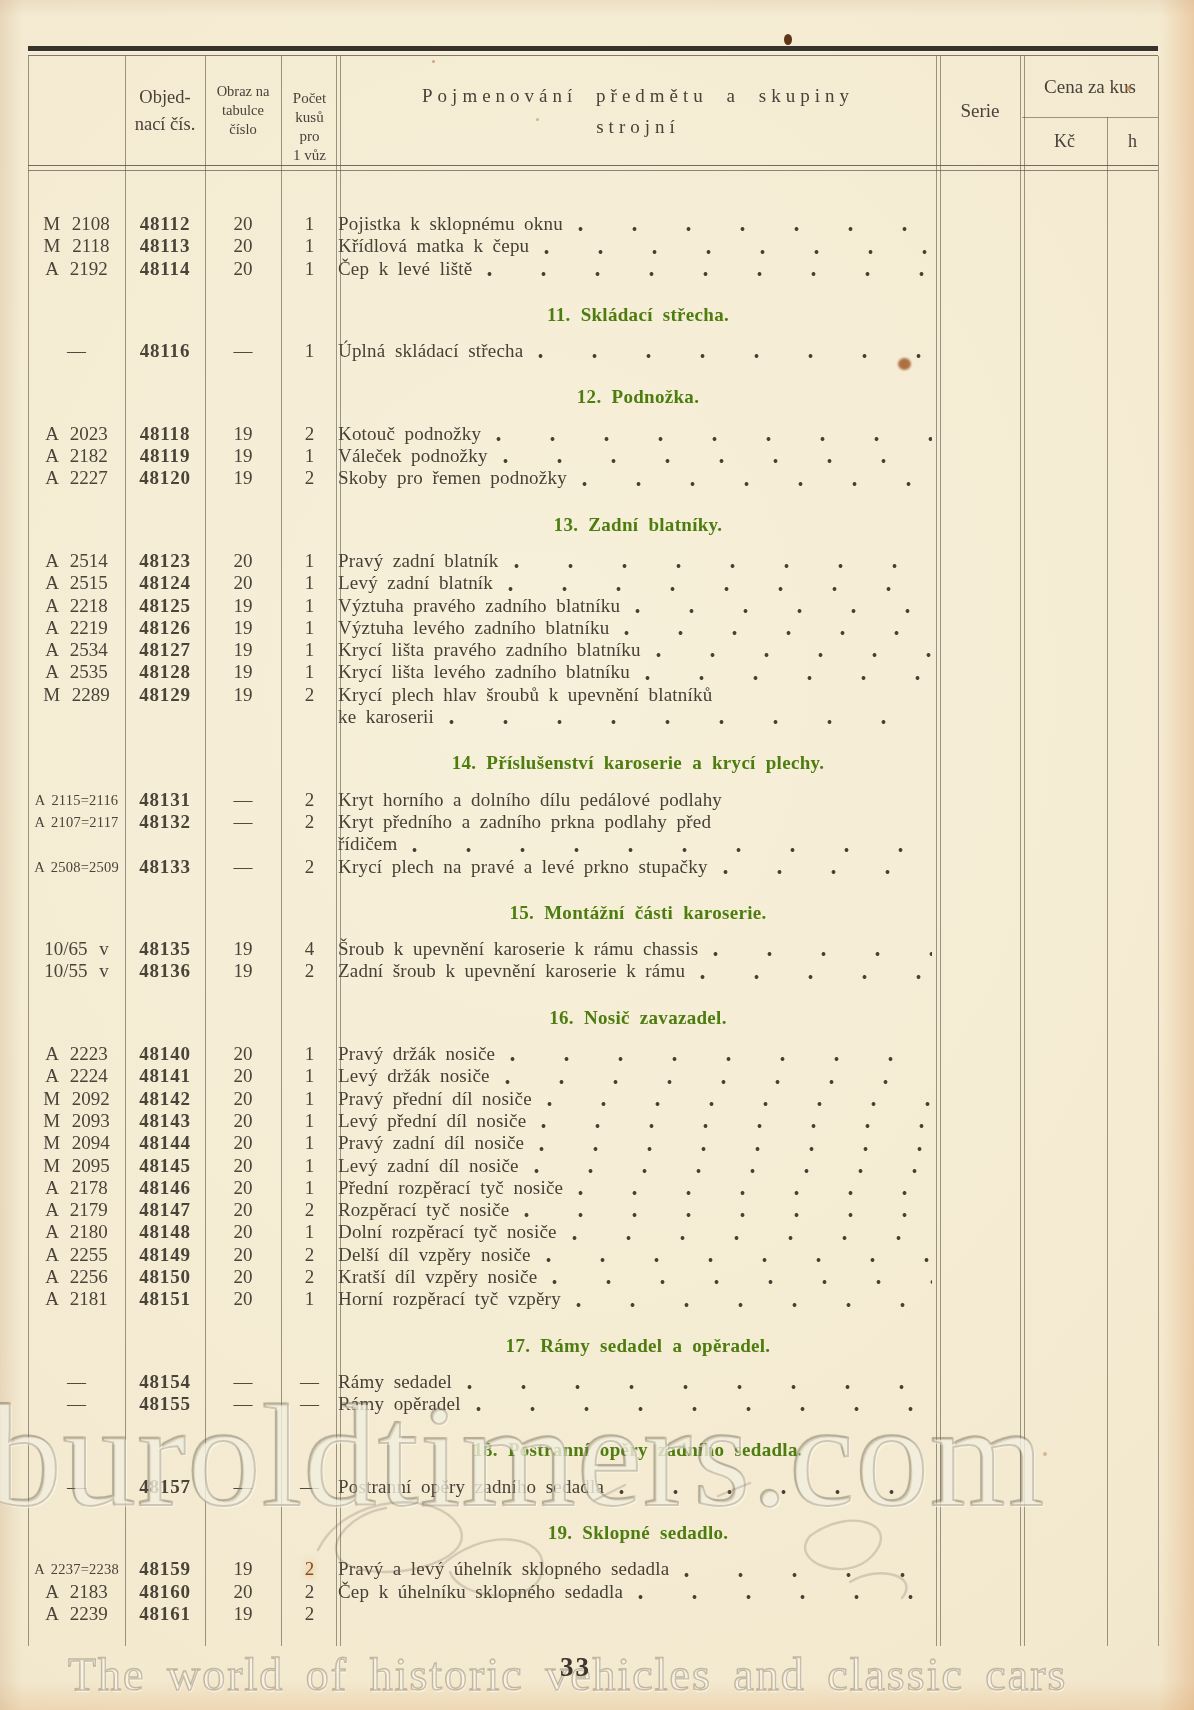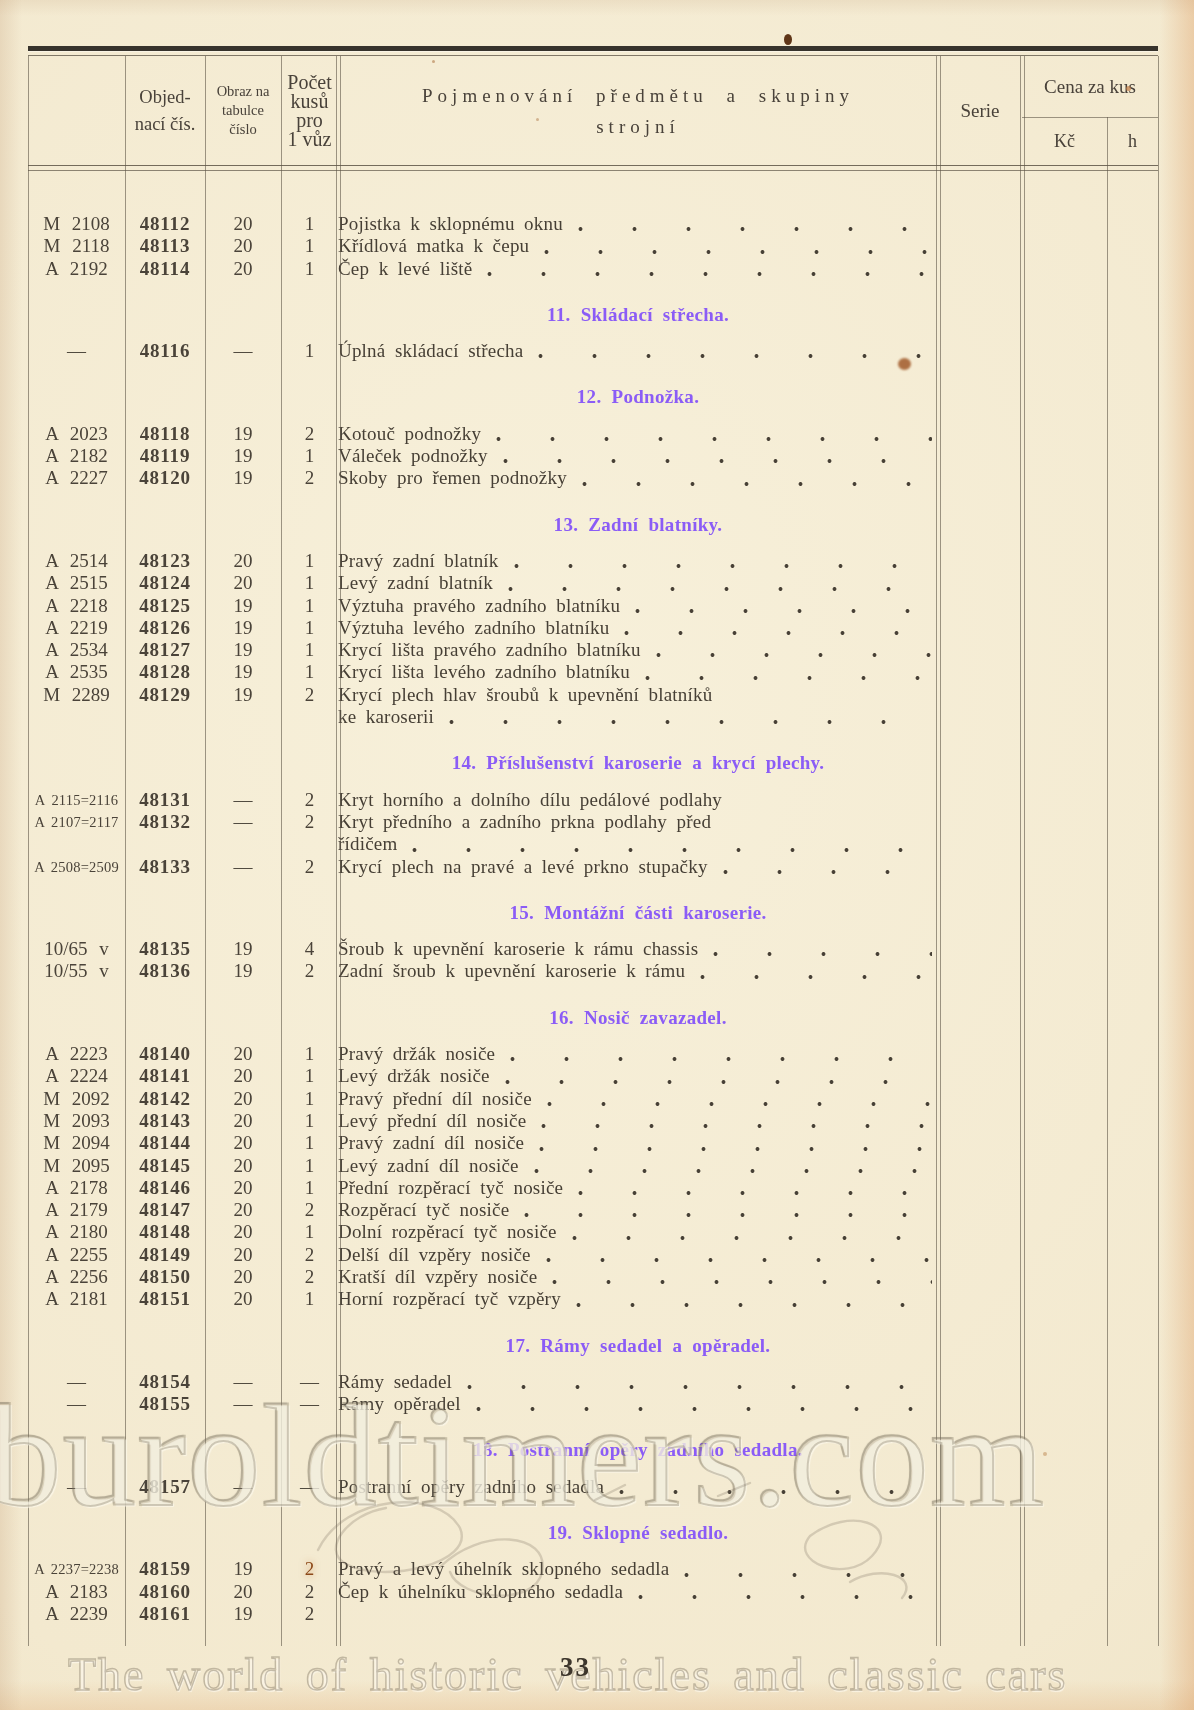--- a/index.html
+++ b/index.html
@@ -20,42 +20,42 @@
   
   .vl{position:absolute;width:1px;top:10px;height:1590px;background:rgba(95,86,72,.6);}
   .vl.kch{top:71px;height:1529px;}
   
   .thead{position:relative;height:109px;color:#49423a;}
   .th{position:absolute;top:0;height:100%;display:flex;flex-direction:column;justify-content:center;text-align:center;}
   .th span{display:block;}
   .th-c1{left:0;width:97px;font-size:18.5px;line-height:27px;}
   .th-c2{left:97px;width:80px;font-size:18.5px;line-height:27px;}
   .th-c3{left:177px;width:76px;font-size:14.5px;line-height:19px;}
-  .th-c4{left:253px;width:57px;font-size:20px;line-height:19px;}
+  .th-c4{left:253px;width:57px;font-size:15px;line-height:19px;justify-content:flex-end;}
   .th-c5{left:310px;width:600px;font-size:19px;letter-spacing:5px;word-spacing:9px;line-height:31px;}
   .th-serie{left:910px;width:84px;font-size:19px;}
   .th-cena{left:994px;width:136px;height:61px;font-size:19px;}
   .th-cena-rule{position:absolute;left:994px;top:61px;width:136px;height:1px;background:rgba(95,86,72,.6);}
   .th-kc{left:994px;width:85px;top:61px;height:48px;font-size:18px;}
   .th-h{left:1079px;width:51px;top:61px;height:48px;font-size:18px;}
   
   .tbody{padding-top:42px;}
   .row{display:grid;grid-template-columns:97px 80px 76px 57px 600px 84px 85px 51px;min-height:22.3px;line-height:22.3px;font-size:19px;}
   .cell{text-align:center;color:#4a4339;}
   .c1{word-spacing:7px;}
   .c1.small{font-size:14.5px;word-spacing:3px;letter-spacing:.2px;}
   .c2{letter-spacing:.8px;font-weight:bold;}
   .c4.stain{color:#8d4a1a;text-shadow:0 0 7px rgba(190,110,40,.65);}
   .c5wrap{grid-column:5;padding-right:4px;}
   .c5line{display:flex;align-items:baseline;word-spacing:4.5px;letter-spacing:.2px;white-space:nowrap;}
   .leader{flex:1 1 auto;align-self:flex-end;height:6px;margin:0 2px 3px 15px;
     background-image:radial-gradient(circle at 2.5px 3px, rgba(62,55,45,.95) 1.55px, rgba(62,55,45,0) 2.3px);
     background-size:54px 6px;background-repeat:repeat-x;}
   .row.section{margin:24px 0 14px;}
-  .row.section .sec{grid-column:5;text-align:center;font-weight:bold;word-spacing:5px;letter-spacing:.3px;color:#8b5cf6;}
+  .row.section .sec{grid-column:5;text-align:center;font-weight:bold;word-spacing:5px;letter-spacing:.3px;color:#4d7c0f;}
   
   .wm-big{position:absolute;left:-12px;top:1382px;width:1220px;font-size:147px;line-height:1;white-space:nowrap;
     color:rgba(240,232,210,.06);-webkit-text-stroke:2px rgba(120,110,92,.34);
     text-shadow:2px 2px 1px rgba(252,248,235,.75), -1px -1px 1px rgba(110,100,85,.22);letter-spacing:1px;}
   .wm-tag{position:absolute;left:22px;top:1648px;font-size:46px;white-space:nowrap;
     color:rgba(240,232,210,.08);-webkit-text-stroke:1.4px rgba(120,110,92,.40);
     text-shadow:1px 2px 1px rgba(252,248,235,.8);letter-spacing:2px;word-spacing:8px;margin-left:46px;}
   .pageno{position:absolute;left:560px;top:1652px;font-size:27px;font-weight:bold;color:#3d362c;letter-spacing:2px;}
   
   .speck{position:absolute;border-radius:50%;}

